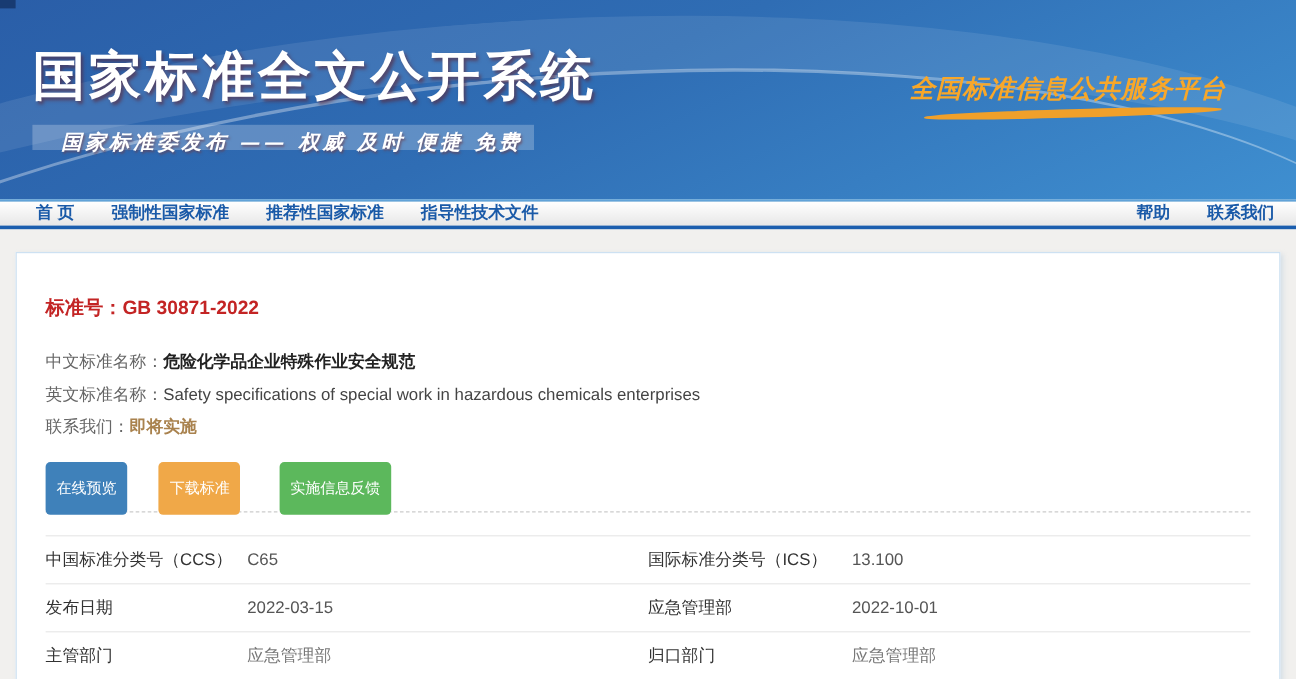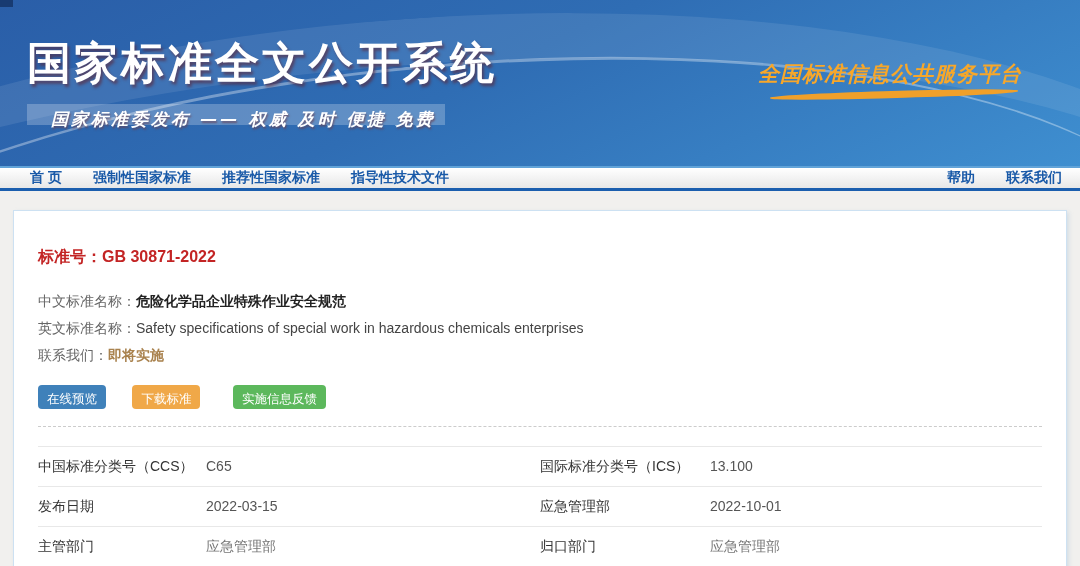--- a/index.html
+++ b/index.html
@@ -104,21 +104,21 @@
     margin-bottom: 24px;
   }
   .field-line { font-size: 14px; line-height: 18px; margin-bottom: 9px; }
   .field-label { color: #666666; }
   .field-value-cn { color: #222222; font-weight: bold; }
   .field-value-en { color: #444444; }
   .field-value-status { color: #a9824e; font-weight: bold; }
 
   .actions { margin-top: 21px; height: 29px; }
   .btn {
-    display: inline-block; height: 24px; line-height: 28px;
+    display: inline-block; height: 44px; line-height: 28px;
     padding: 0 9px; border: none; border-radius: 4px;
     font-size: 12.5px; color: #ffffff;
     font-family: "Liberation Sans", sans-serif;
     cursor: pointer; vertical-align: top;
   }
   .btn-preview  { background: #3f81ba; margin-right: 22px; }
   .btn-download { background: #f0a848; margin-right: 28px; }
   .btn-feedback { background: #5cb85c; }
 
   .dotted-sep { margin-top: 12px; border-top: 1px dashed #cccccc; }

